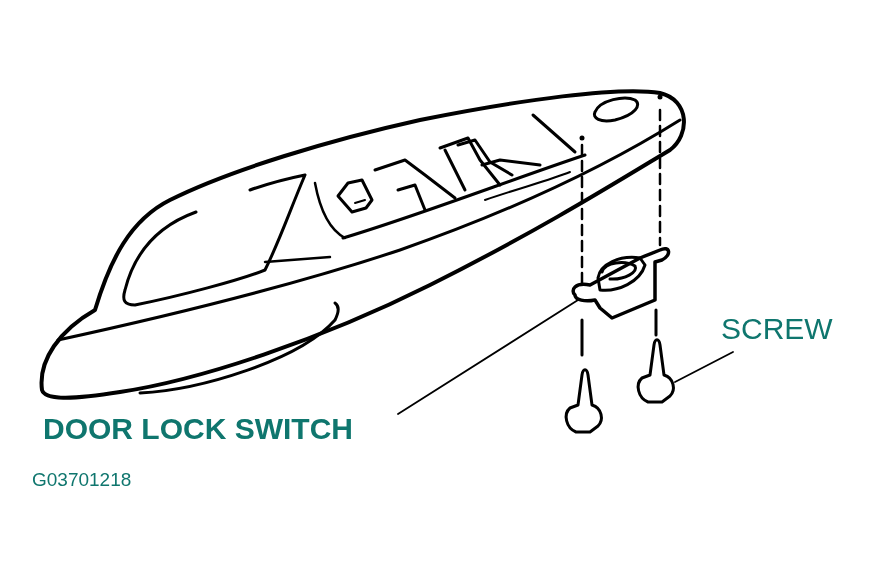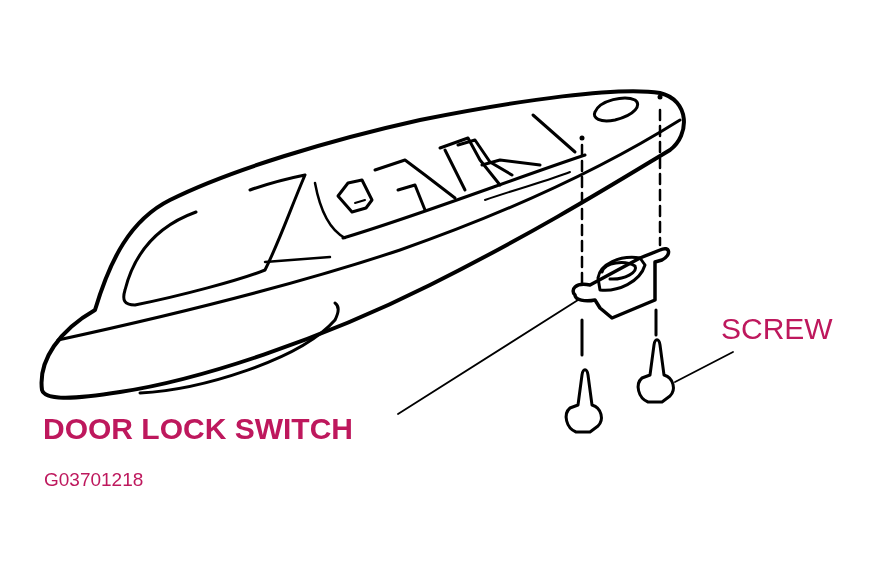--- a/index.html
+++ b/index.html
@@ -1,27 +1,27 @@
 <!DOCTYPE html>
 <html><head>
 <meta charset="utf-8">
 <style>
   html, body { margin: 0; padding: 0; background: #ffffff; }
   body { width: 881px; height: 565px; position: relative; overflow: hidden; }
   svg.drawing { position: absolute; left: 0; top: 0; }
   .label {
     position: absolute;
     font-family: "Liberation Sans", sans-serif;
-    color: #be185d;
+    color: #0f766e;
     white-space: nowrap;
     letter-spacing: 0px;
   }
   .lbl-door { left: 43px; top: 412px; font-size: 30px; font-weight: bold; }
   .lbl-screw { left: 721px; top: 312px; font-size: 30px; }
-  .lbl-code { left: 44px; top: 469px; font-size: 19px; }
+  .lbl-code { left: 32px; top: 469px; font-size: 19px; }
 </style>
 </head>
 <body>
 
 <svg class="drawing" width="881" height="565" viewBox="0 0 881 565" fill="none" stroke="#000" stroke-linecap="round" stroke-linejoin="round">
 
   <path stroke-width="4" d="M 95 310 C 60 330 38 360 42 390 C 45 400 70 400 120 392 C 200 380 320 340 430 285 C 540 230 620 180 670 150 C 690 135 690 100 660 93 C 620 86 520 100 420 120 C 330 140 230 170 170 200 C 130 220 110 260 95 310 Z"></path>
 
   <path stroke-width="3" d="M 58 340 C 150 320 280 290 400 250 C 500 215 600 170 680 120"></path>
 

